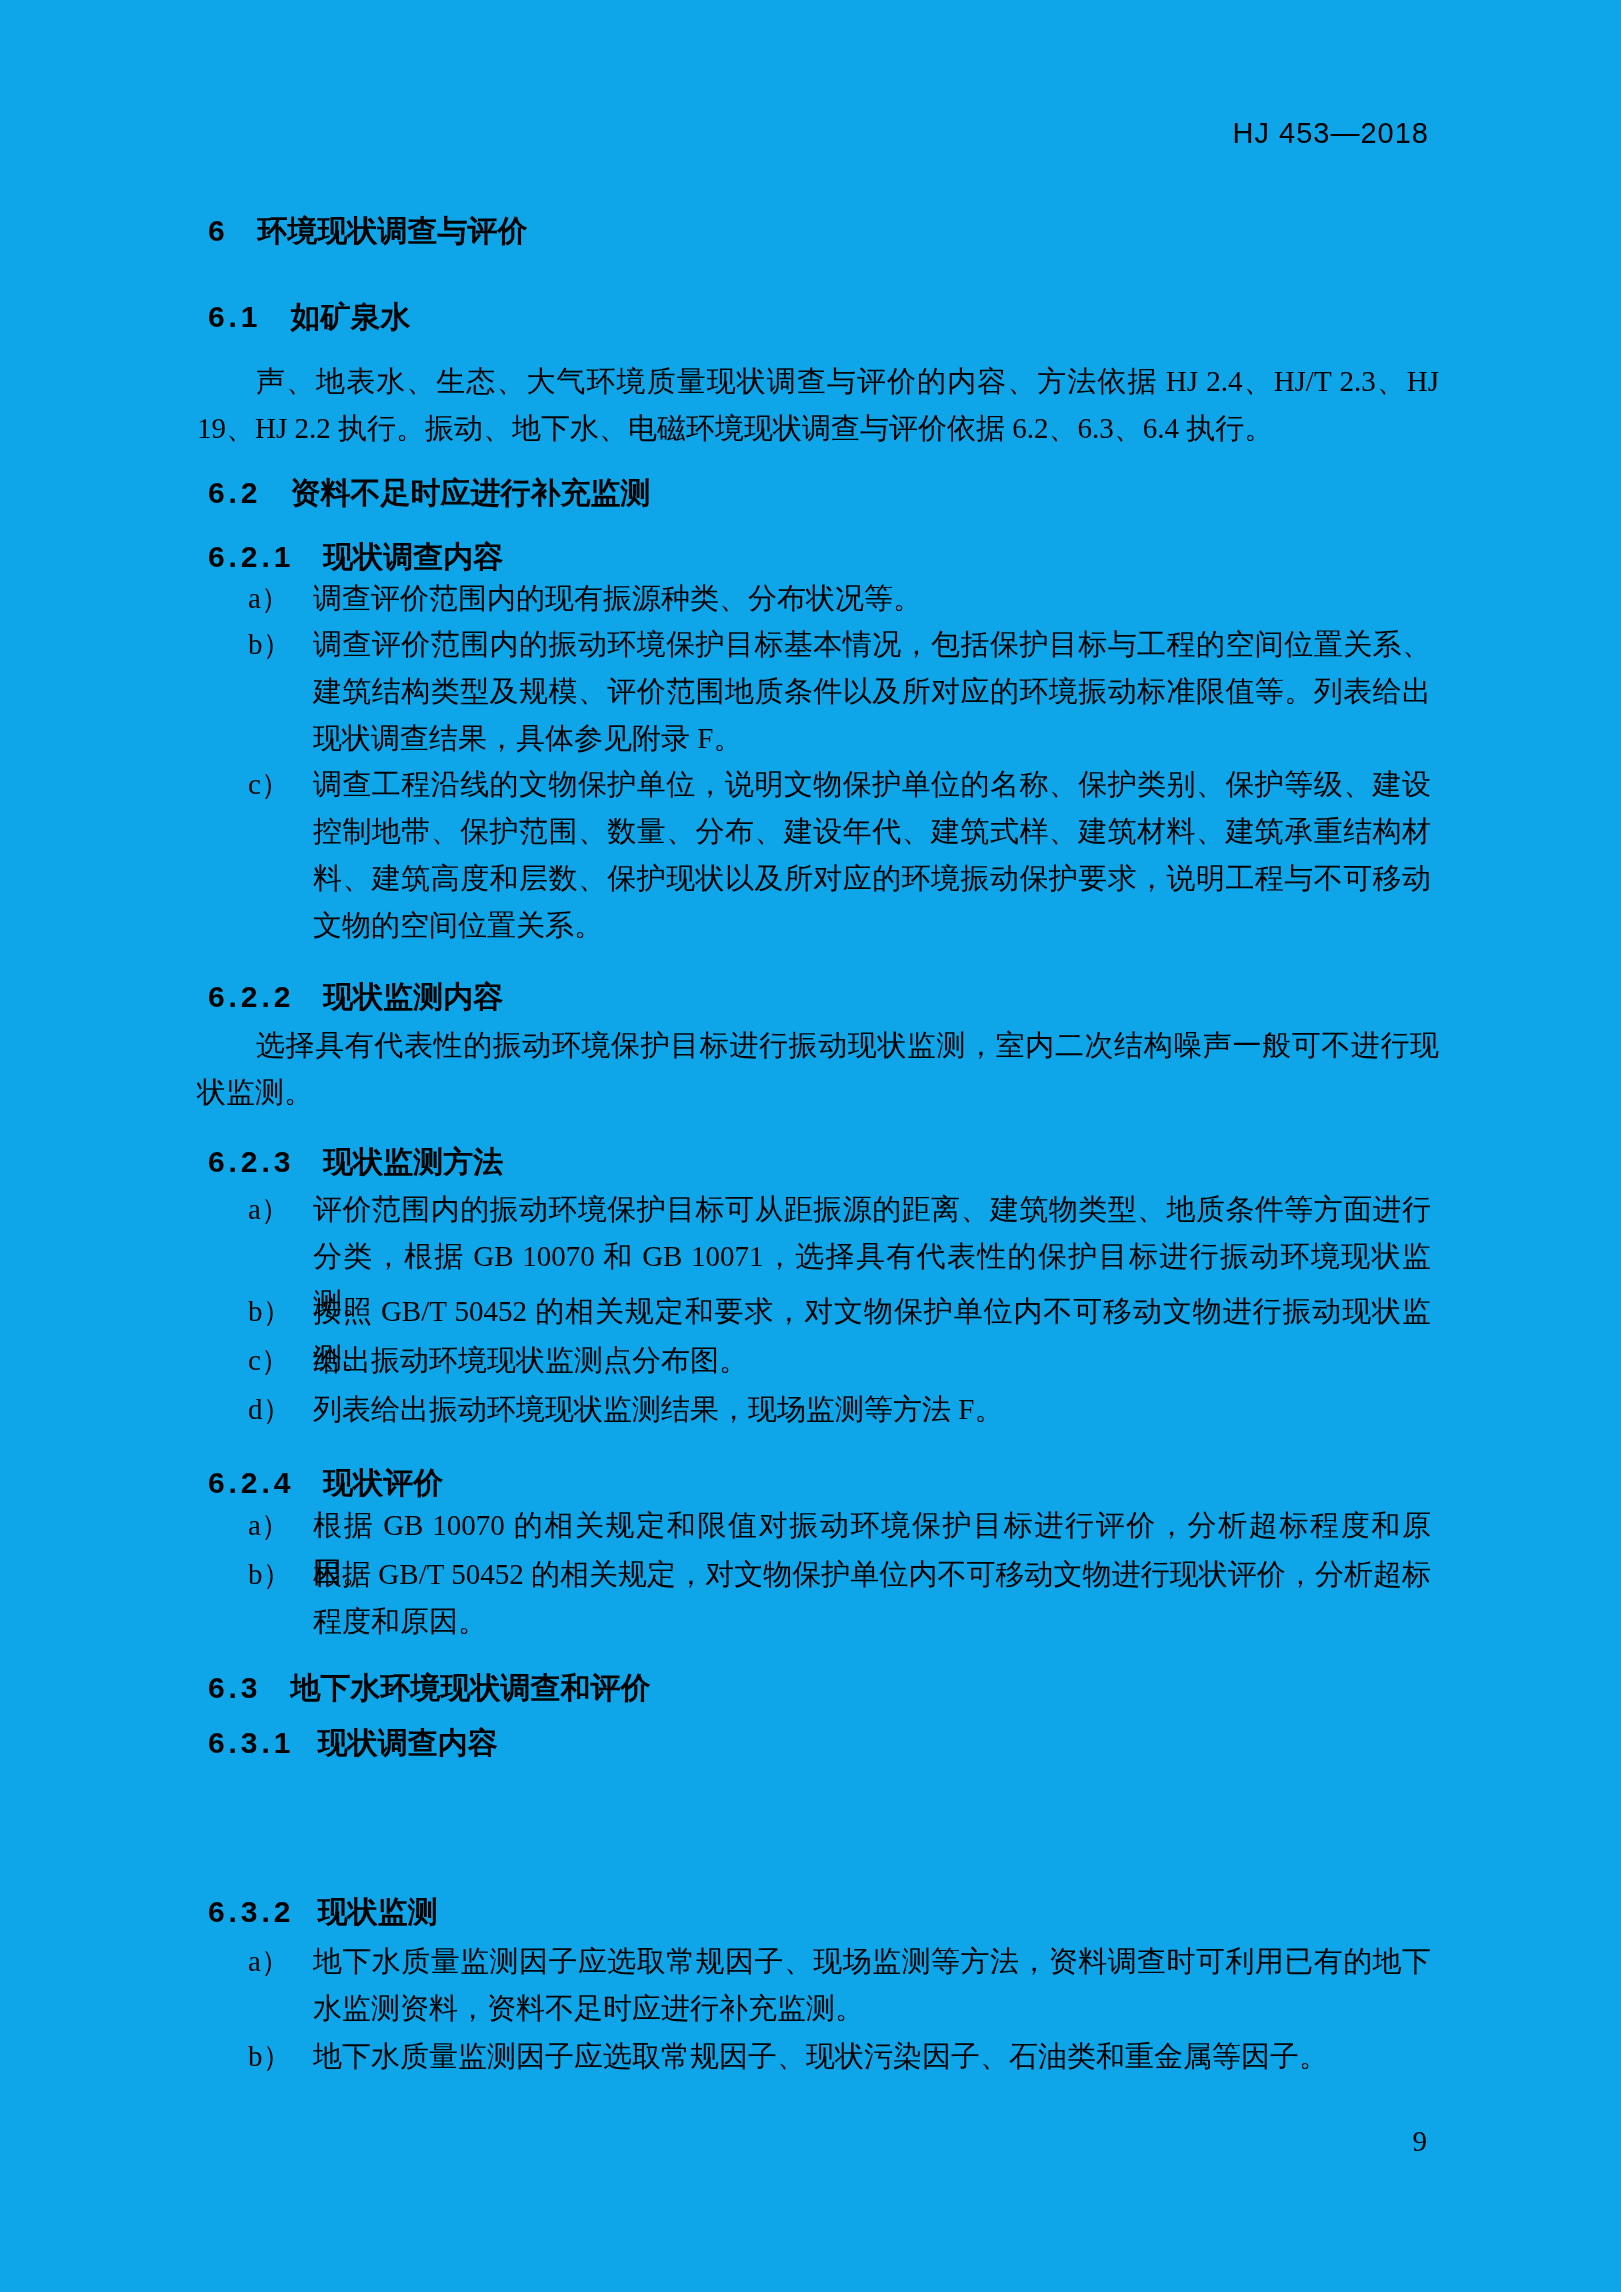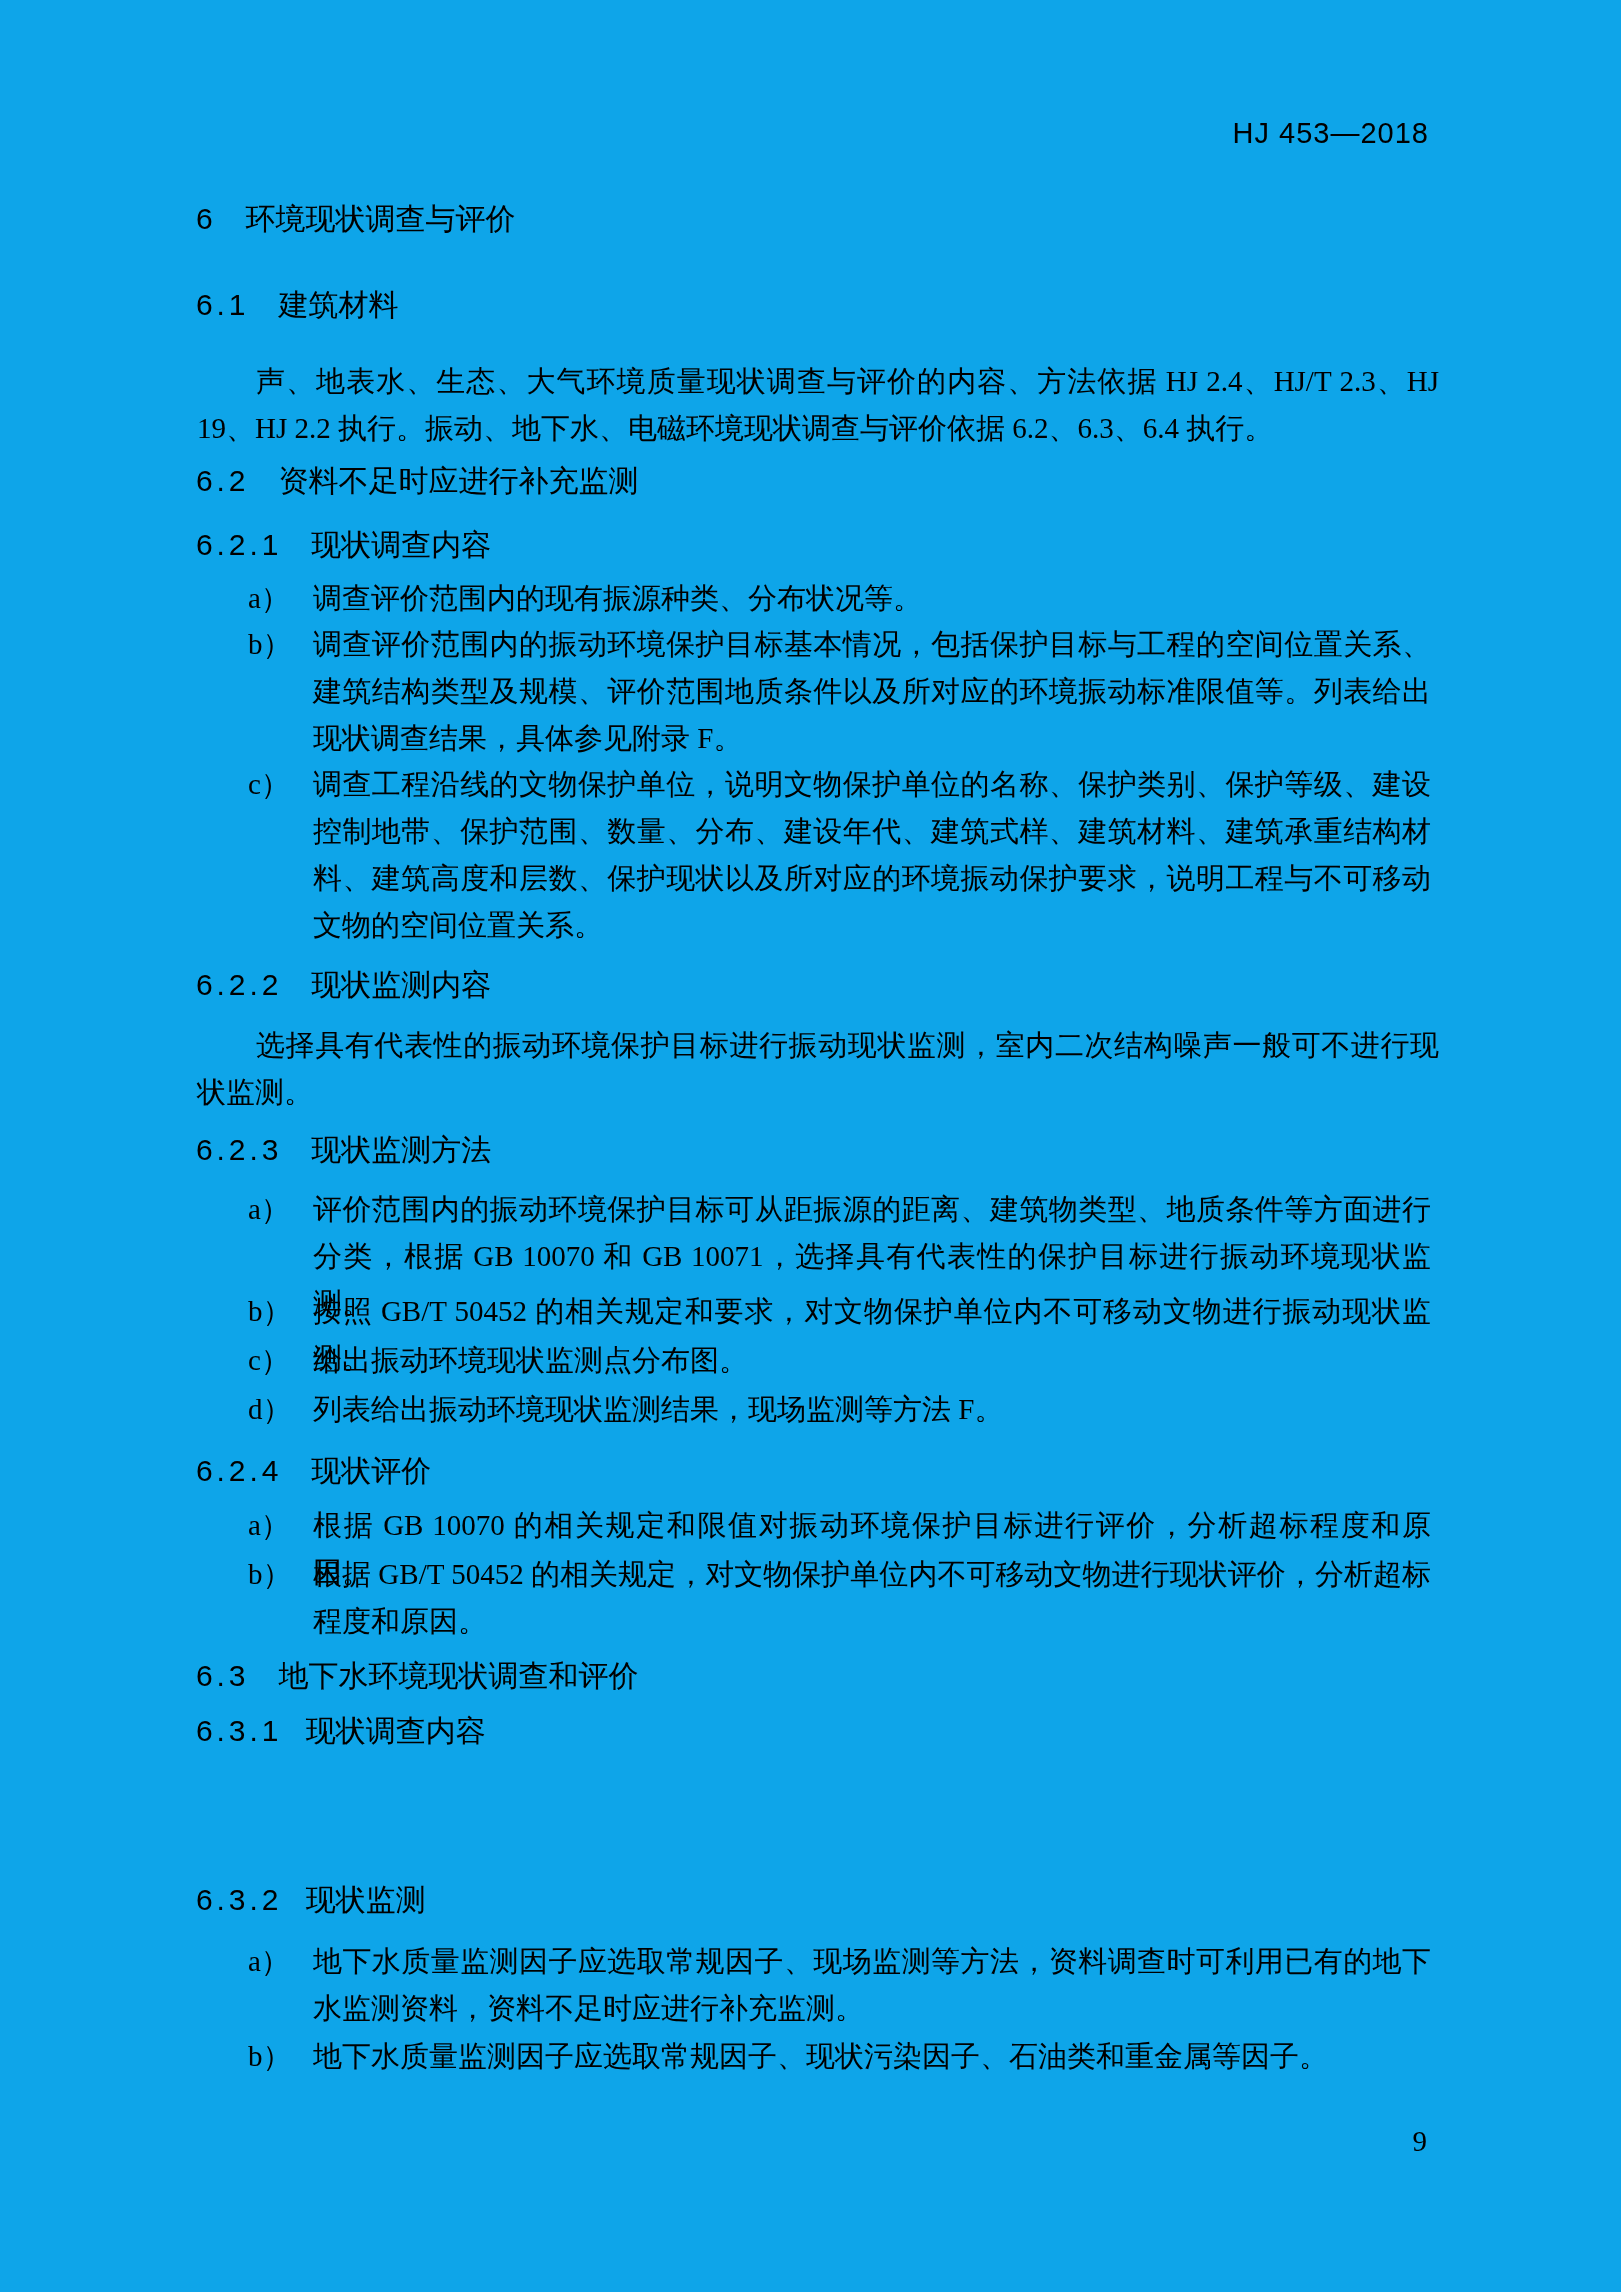--- a/index.html
+++ b/index.html
@@ -17,24 +17,24 @@
     top:118px; right:192px;
     font-family:"Liberation Sans","DejaVu Sans",sans-serif;
     font-size:29px; line-height:31px;
     letter-spacing:1px;
     white-space:nowrap;
   }
   
   .h{
     position:absolute; left:192px;
     font-family:"Liberation Sans","DejaVu Sans",sans-serif;
-    font-weight:normal;
+    font-weight:bold;
     font-size:30px; line-height:32px;
     white-space:nowrap;
-    margin:4px;
+    margin:16px;
     text-align:right;
   }
   .h .num{letter-spacing:3.9px; margin-right:29px;}
   .h .num-tight{letter-spacing:3.9px; margin-right:23.5px;}
   
   .para{
     position:absolute; left:189px; width:1242px;
     font-size:29px; line-height:47px;
     text-align:justify;
     text-indent:59px;
@@ -59,21 +59,21 @@
 
 <div class="page">
 
   <div class="running-head">HJ 453—2018</div>
 
   <div class="h" style="top:199px">
     <span class="num">6</span><span>环境现状调查与评价</span>
   </div>
 
   <div class="h" style="top:285px">
-    <span class="num">6.1</span><span>建筑材料</span>
+    <span class="num">6.1</span><span>如矿泉水</span>
   </div>
 
   <p class="para" style="top:350px">声、地表水、生态、大气环境质量现状调查与评价的内容、方法依据 HJ 2.4、HJ/T 2.3、HJ 19、HJ 2.2 执行。振动、地下水、电磁环境现状调查与评价依据 6.2、6.3、6.4 执行。</p>
 
   <div class="h" style="top:461px">
     <span class="num">6.2</span><span>资料不足时应进行补充监测</span>
   </div>
 
   <div class="h" style="top:525px">
     <span class="num">6.2.1</span><span>现状调查内容</span>

